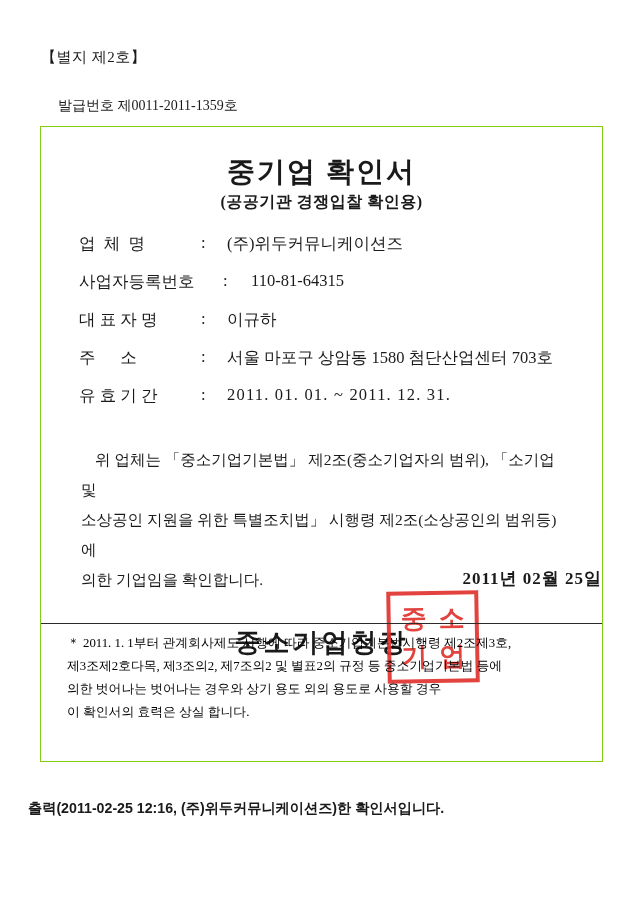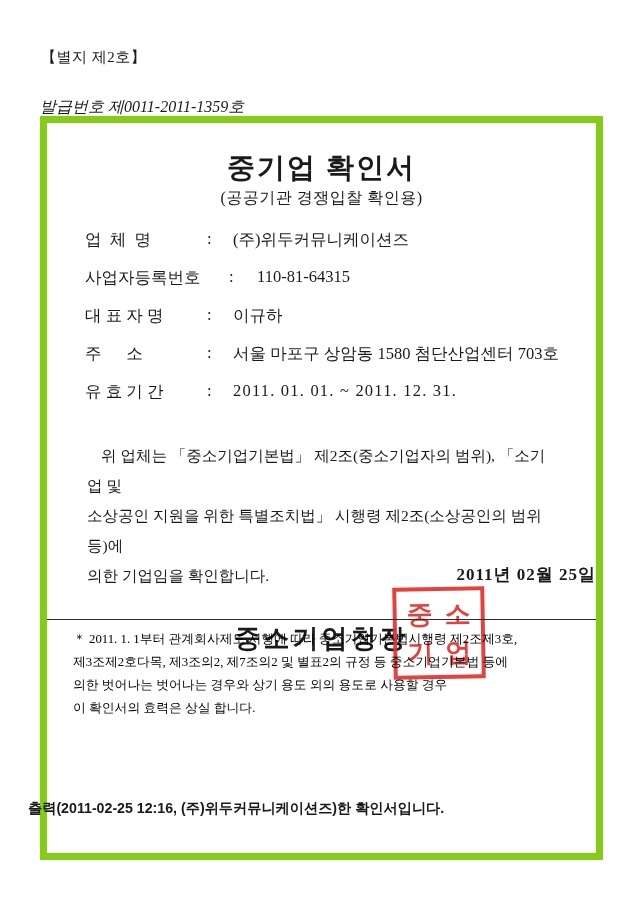--- a/index.html
+++ b/index.html
@@ -23,56 +23,55 @@
   }
   .bracket-header {
     position: absolute;
     left: 41px;
     top: 48px;
     font-size: 15px;
     letter-spacing: 0.5px;
   }
   .issue-no {
     position: absolute;
+    left: 58px;
+    top: 97px;
+    font-size: 14px;
+    letter-spacing: 0px;
+  }
+
+  
+  .cert-box {
+    position: absolute;
     left: 40px;
-    top: 97px;
-    font-size: 16px;
-    letter-spacing: 0px;
-    font-style: italic;
-  }
-
-  
-  .cert-box {
-    position: absolute;
-    left: 40px;
-    top: 116px;
+    top: 126px;
     width: 563px;
-    height: 744px;
-    border: 7px solid #84cc16;
+    height: 636px;
+    border: 1px solid #84cc16;
     box-sizing: border-box;
   }
 
   .title {
     position: absolute;
     left: 0;
     top: 26px;
     width: 100%;
     text-align: center;
     font-size: 28px;
     font-weight: bold;
     letter-spacing: 2px;
   }
   .subtitle {
     position: absolute;
     left: 0;
     top: 65px;
     width: 100%;
     text-align: center;
     font-size: 16px;
-    font-weight: normal;
+    font-weight: bold;
     letter-spacing: 0.5px;
   }
 
   
   .fields {
     position: absolute;
     left: 0;
     top: 106px;
     width: 100%;
   }

